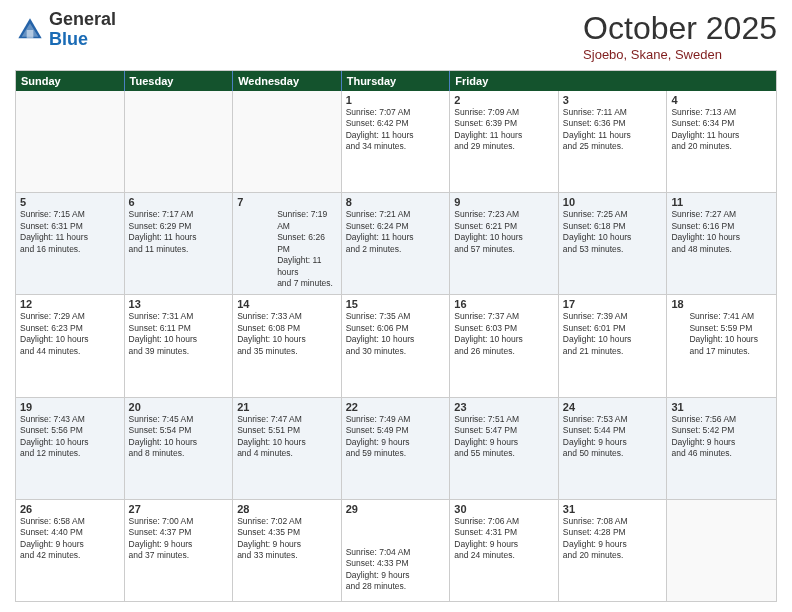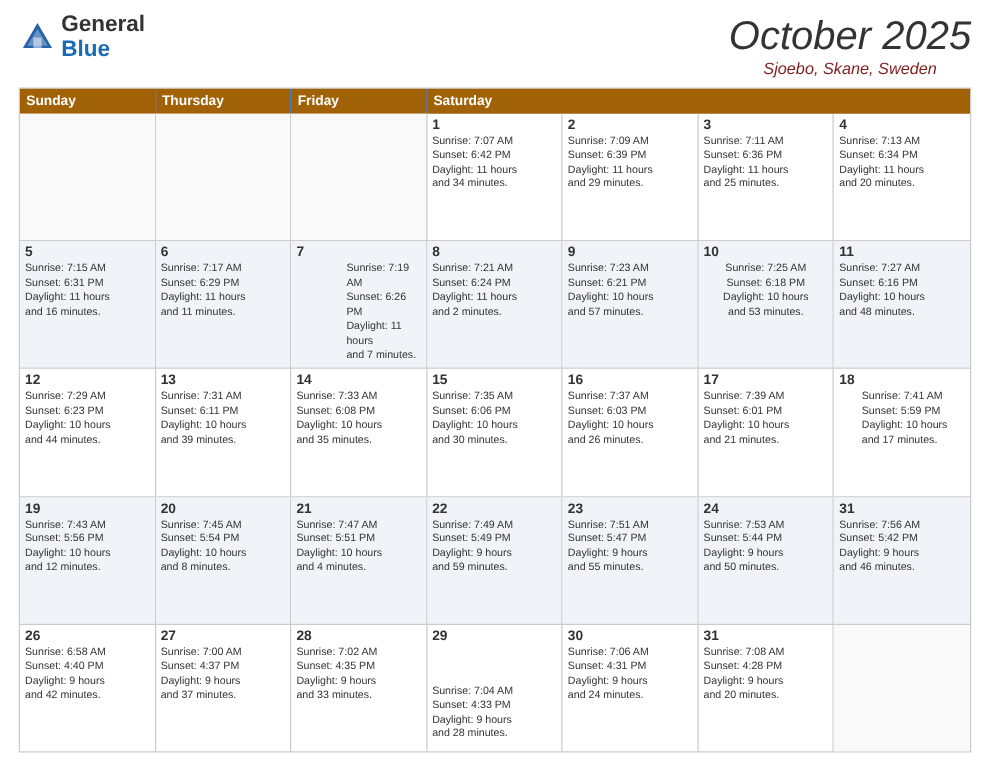--- a/index.html
+++ b/index.html
@@ -33,42 +33,41 @@
       font-weight: bold;
       line-height: 1.1;
     }
     .logo-text .general { color: #333; }
     .logo-text .blue { color: #1a6bb5; }
     .logo-icon {
       width: 30px;
       height: 30px;
     }
     .title-block {
-      text-align: center;
-      font-style: italic;
+      text-align: left;
     }
     .month-title {
       font-size: 32px;
       font-weight: normal;
       color: #333;
     }
     .subtitle {
       font-size: 13px;
       color: #7f1d1d;
     }
     .calendar {
       flex: 1;
       display: flex;
       flex-direction: column;
       border: 1px solid #ccc;
     }
     .day-headers {
       display: grid;
       grid-template-columns: repeat(7, 1fr);
-      background: #a16207;
+      background: #14532d;
     }
     .day-header {
       color: #fff;
       font-size: 11px;
       font-weight: bold;
       padding: 4px 5px;
       text-align: left;
       border-right: 1px solid #4a7fc1;
     }
     .day-header:last-child { border-right: none; }
@@ -127,23 +126,24 @@
     </div>
     <div class="title-block">
       <div class="month-title">October 2025</div>
       <div class="subtitle">Sjoebo, Skane, Sweden</div>
     </div>
   </div>
 
   <div class="calendar">
     <div class="day-headers">
     <div class="day-header">Sunday</div>
+        <div class="day-header">Tuesday</div>
+        <div class="day-header">Wednesday</div>
         <div class="day-header">Thursday</div>
         <div class="day-header">Friday</div>
-        <div class="day-header">Saturday</div>
       </div>
     <div class="calendar-body">
     <div class="week-row">
           <div class="day-cell empty"></div>
           <div class="day-cell empty"></div>
           <div class="day-cell empty"></div>
           <div class="day-cell">
             <span class="day-number">1</span>
             <div class="day-info" style="white-space: pre-line;">Sunrise: 7:07 AM
 Sunset: 6:42 PM
@@ -203,21 +203,21 @@
           </div>
           <div class="day-cell">
             <span class="day-number">9</span>
             <div class="day-info" style="white-space: pre-line;">Sunrise: 7:23 AM
 Sunset: 6:21 PM
 Daylight: 10 hours
 and 57 minutes.</div>
           </div>
           <div class="day-cell">
             <span class="day-number">10</span>
-            <div class="day-info" style="white-space: pre-line; text-align: center;">Sunrise: 7:25 AM
+            <div class="day-info" style="white-space: pre-line;">Sunrise: 7:25 AM
 Sunset: 6:18 PM
 Daylight: 10 hours
 and 53 minutes.</div>
           </div>
           <div class="day-cell">
             <span class="day-number">11</span>
             <div class="day-info" style="white-space: pre-line;">Sunrise: 7:27 AM
 Sunset: 6:16 PM
 Daylight: 10 hours
 and 48 minutes.</div>

